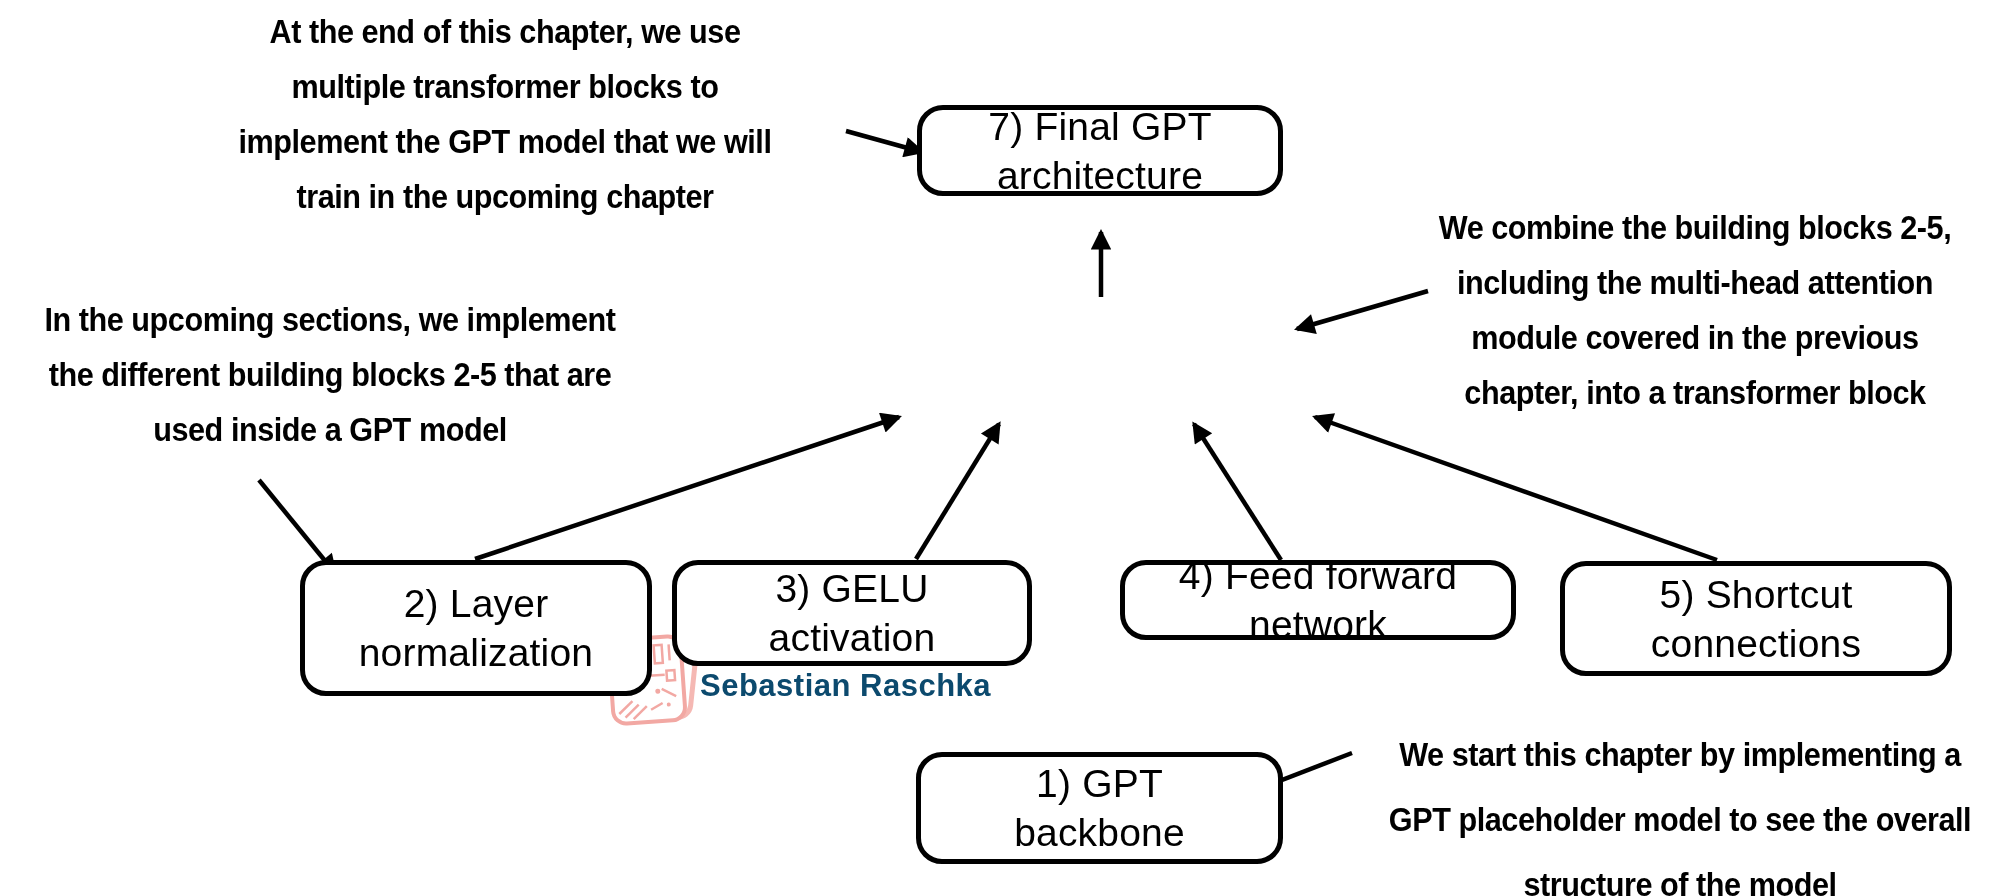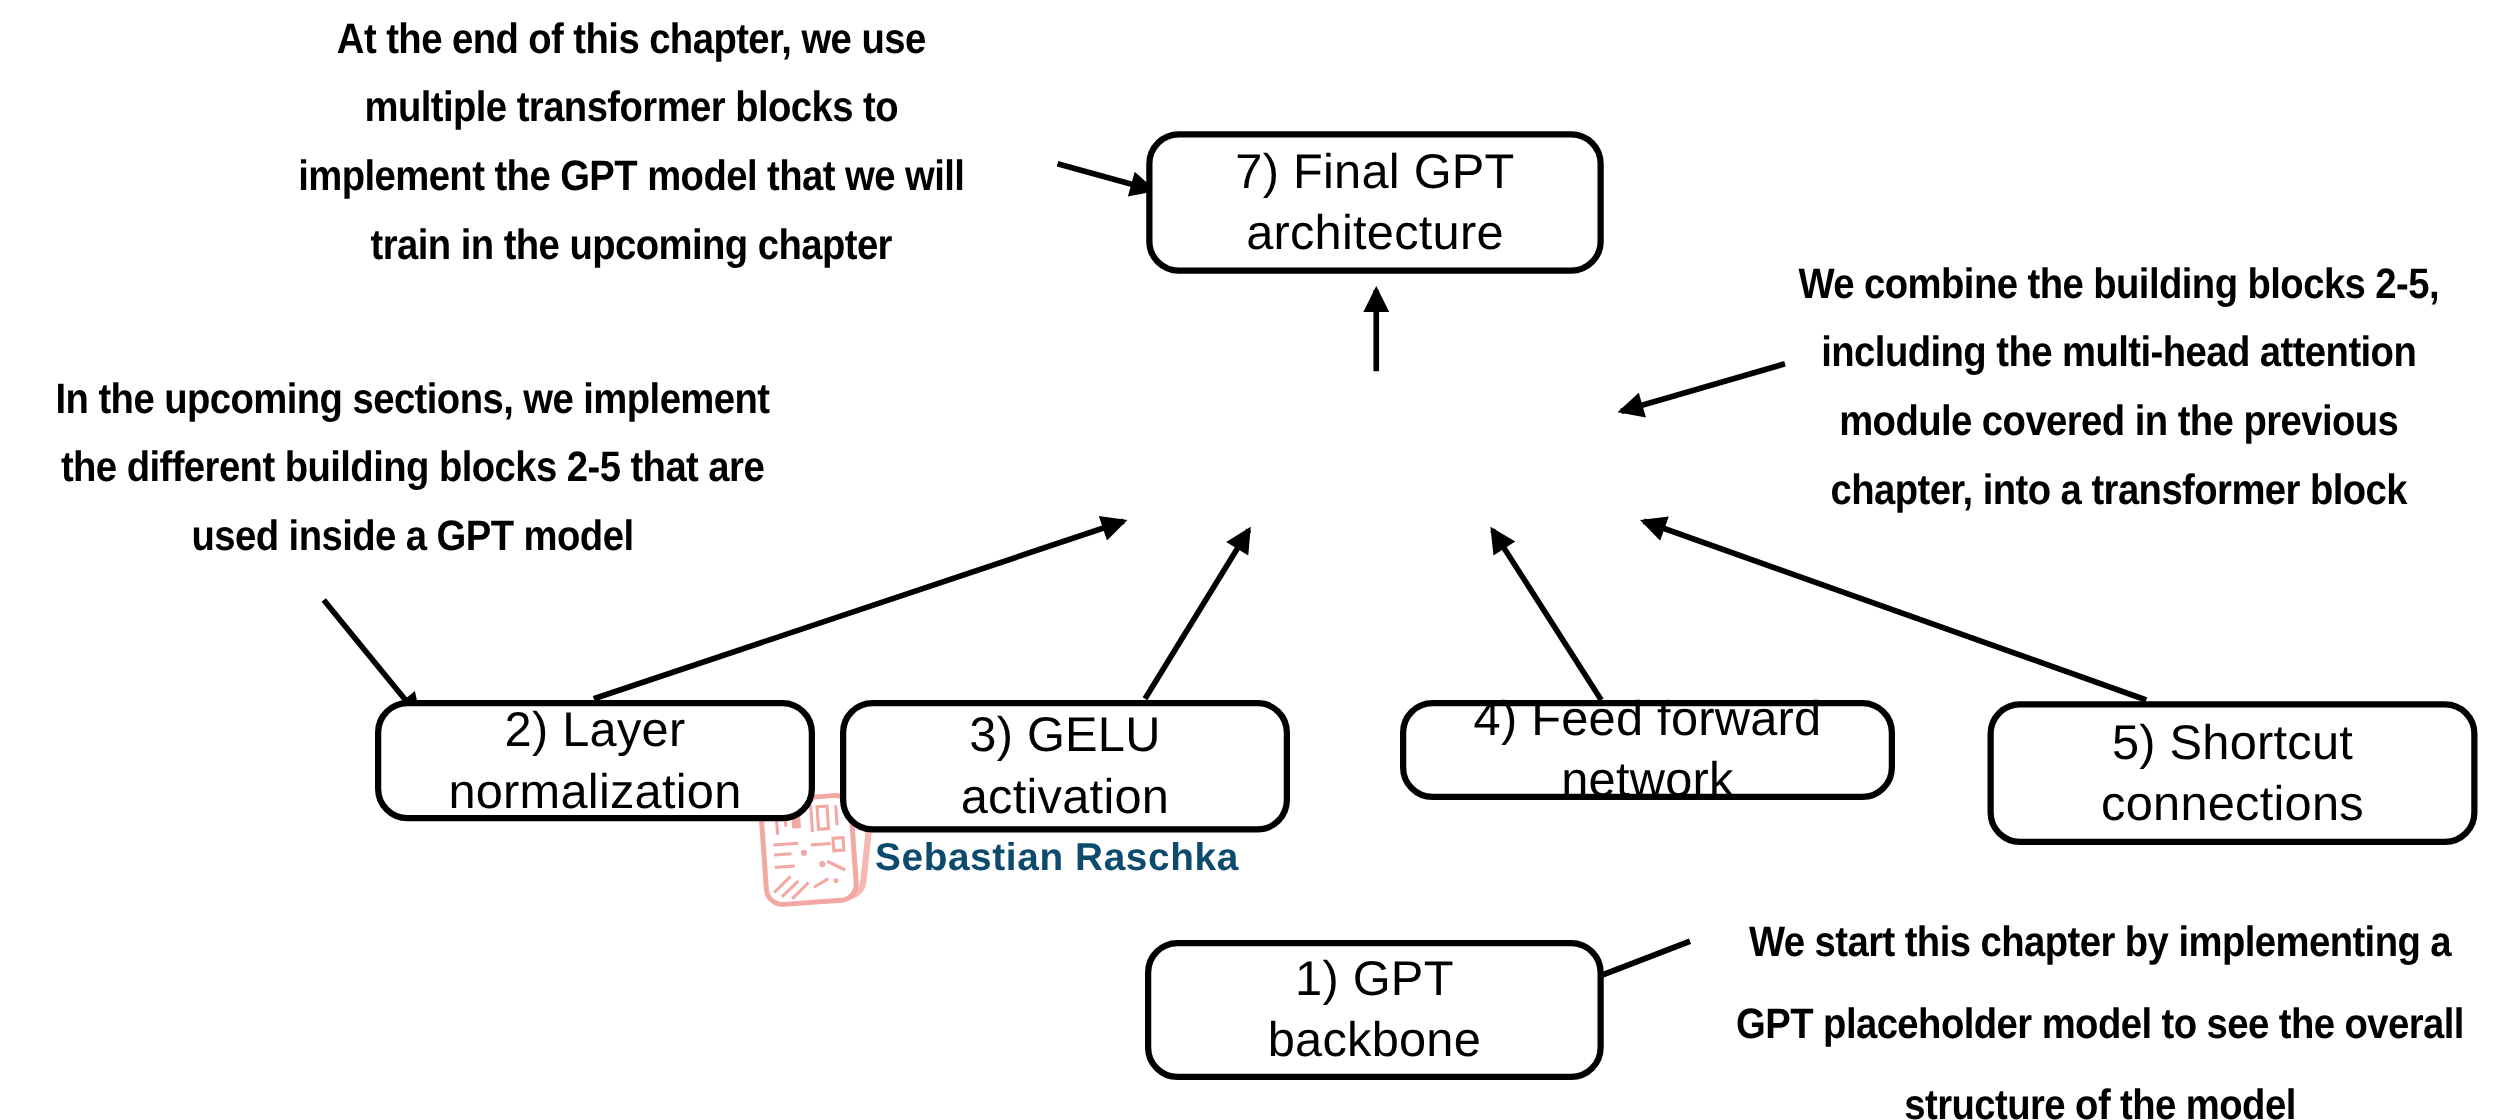--- a/index.html
+++ b/index.html
@@ -77,42 +77,42 @@
           <line x1="18" y1="84" x2="32" y2="72"></line>
           <line x1="26" y1="86" x2="40" y2="74"></line>
           <line x1="44" y1="78" x2="56" y2="72"></line>
           <circle cx="62" cy="74" r="2" fill="#f2a8a3" stroke="none"></circle>
         </g>
       </g>
     </svg>
     <div class="wm-text">Sebastian Raschka</div>
   </div>
 
-  <div class="node" style="left:917px;top:105px;width:366px;height:114px;">
+  <div class="node" style="left:917px;top:105px;width:366px;height:91px;">
     <span class="lbl">7) Final GPT
 architecture</span>
   </div>
 
 
-  <div class="node" style="left:300px;top:560px;width:352px;height:97px;">
+  <div class="node" style="left:300px;top:560px;width:352px;height:136px;">
     <span class="lbl">2) Layer
 normalization</span>
   </div>
 
   <div class="node" style="left:672px;top:560px;width:360px;height:106px;">
     <span class="lbl">3) GELU
 activation</span>
   </div>
 
   <div class="node" style="left:1120px;top:560px;width:396px;height:80px;">
     <span class="lbl">4) Feed forward
 network</span>
   </div>
 
-  <div class="node" style="left:1560px;top:561px;width:392px;height:115px;margin-left:30px;">
+  <div class="node" style="left:1560px;top:561px;width:392px;height:115px;">
     <span class="lbl">5) Shortcut
 connections</span>
   </div>
 
   <div class="node" style="left:916px;top:752px;width:367px;height:112px;">
     <span class="lbl">1) GPT
 backbone</span>
   </div>
 
   <div class="note" style="left:155px;top:4px;">At the end of this chapter, we use

